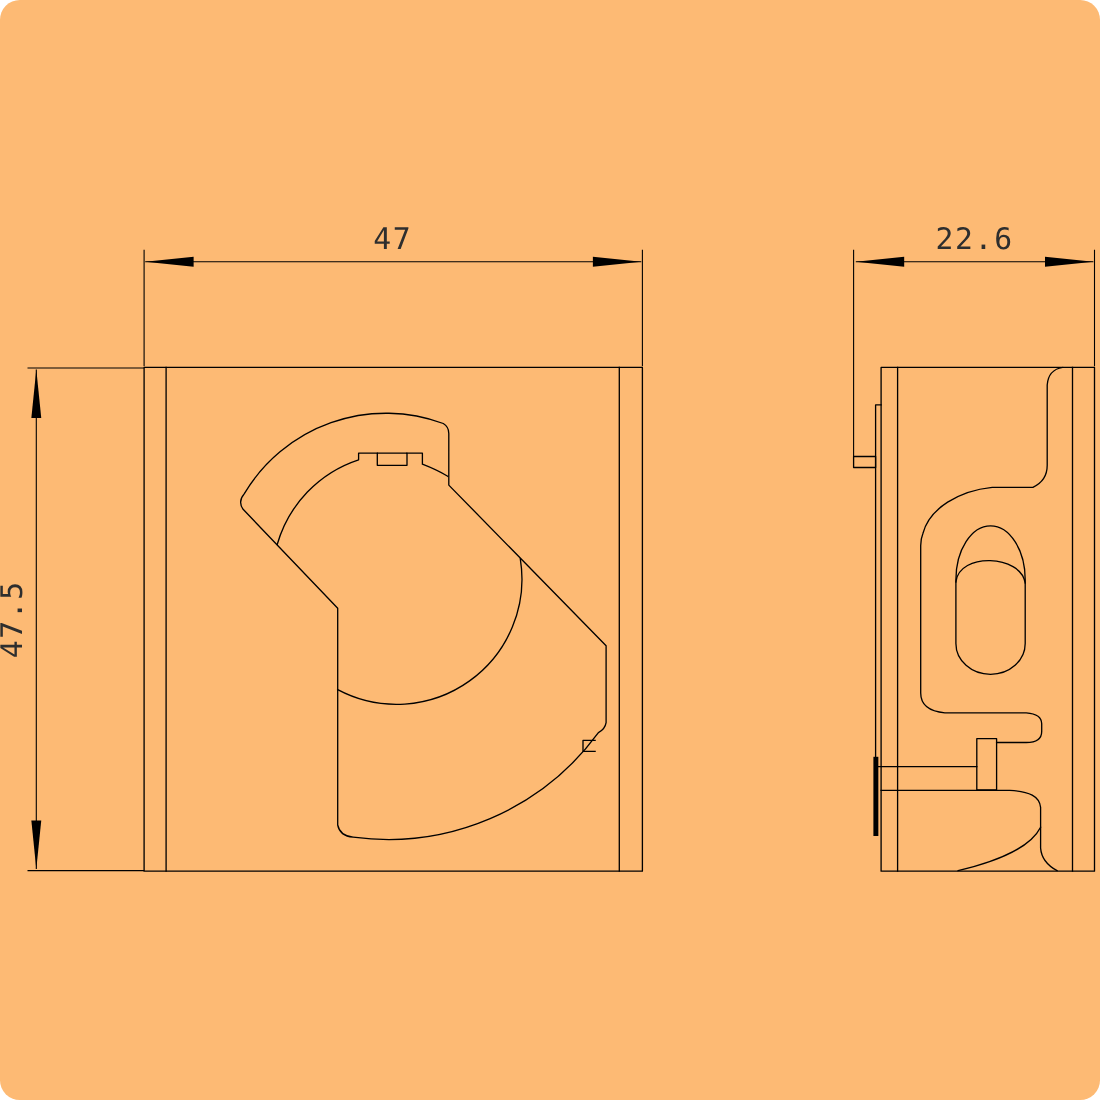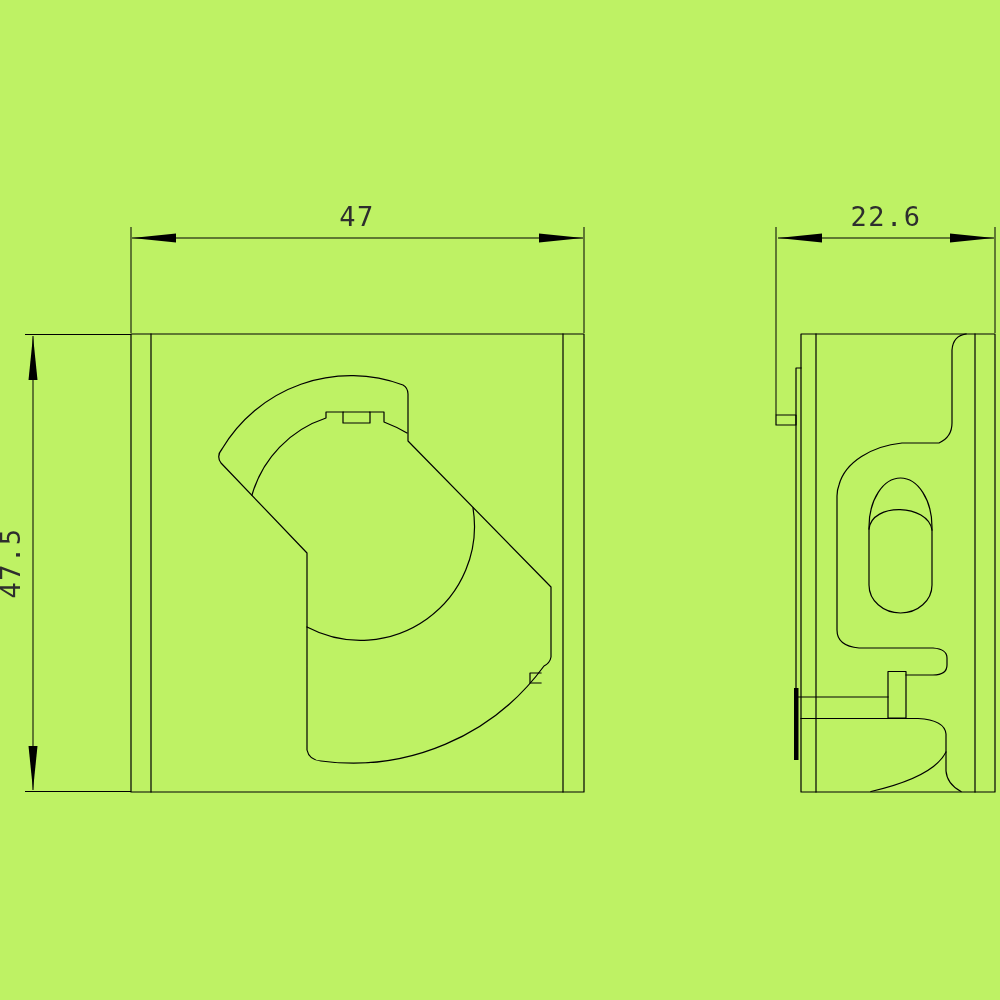--- a/index.html
+++ b/index.html
@@ -1,16 +1,16 @@
 <!DOCTYPE html>
 <html><head>
 <meta charset="utf-8">
 <style>
   html,body{margin:0;padding:0;background:#ffffff;}
-  .stage{width:1000px;height:1000px;background:#bef264;position:relative;overflow:hidden;}
+  .stage{width:1000px;height:1000px;background:#fdba74;position:relative;overflow:hidden;border-radius:18px;}
   svg{display:block;}
   .ln{fill:none;stroke:#000000;stroke-width:1.2;stroke-linejoin:round;stroke-linecap:square;}
   .thin{fill:none;stroke:#000000;stroke-width:1;stroke-linejoin:round;}
   .solid{fill:#000000;stroke:none;}
   .dim-text{font-family:"DejaVu Sans Mono","Liberation Mono",monospace;
             font-size:27px;fill:#2e2e2e;letter-spacing:1.5px;font-weight:400;}
 </style>
 </head>
 <body>
 

